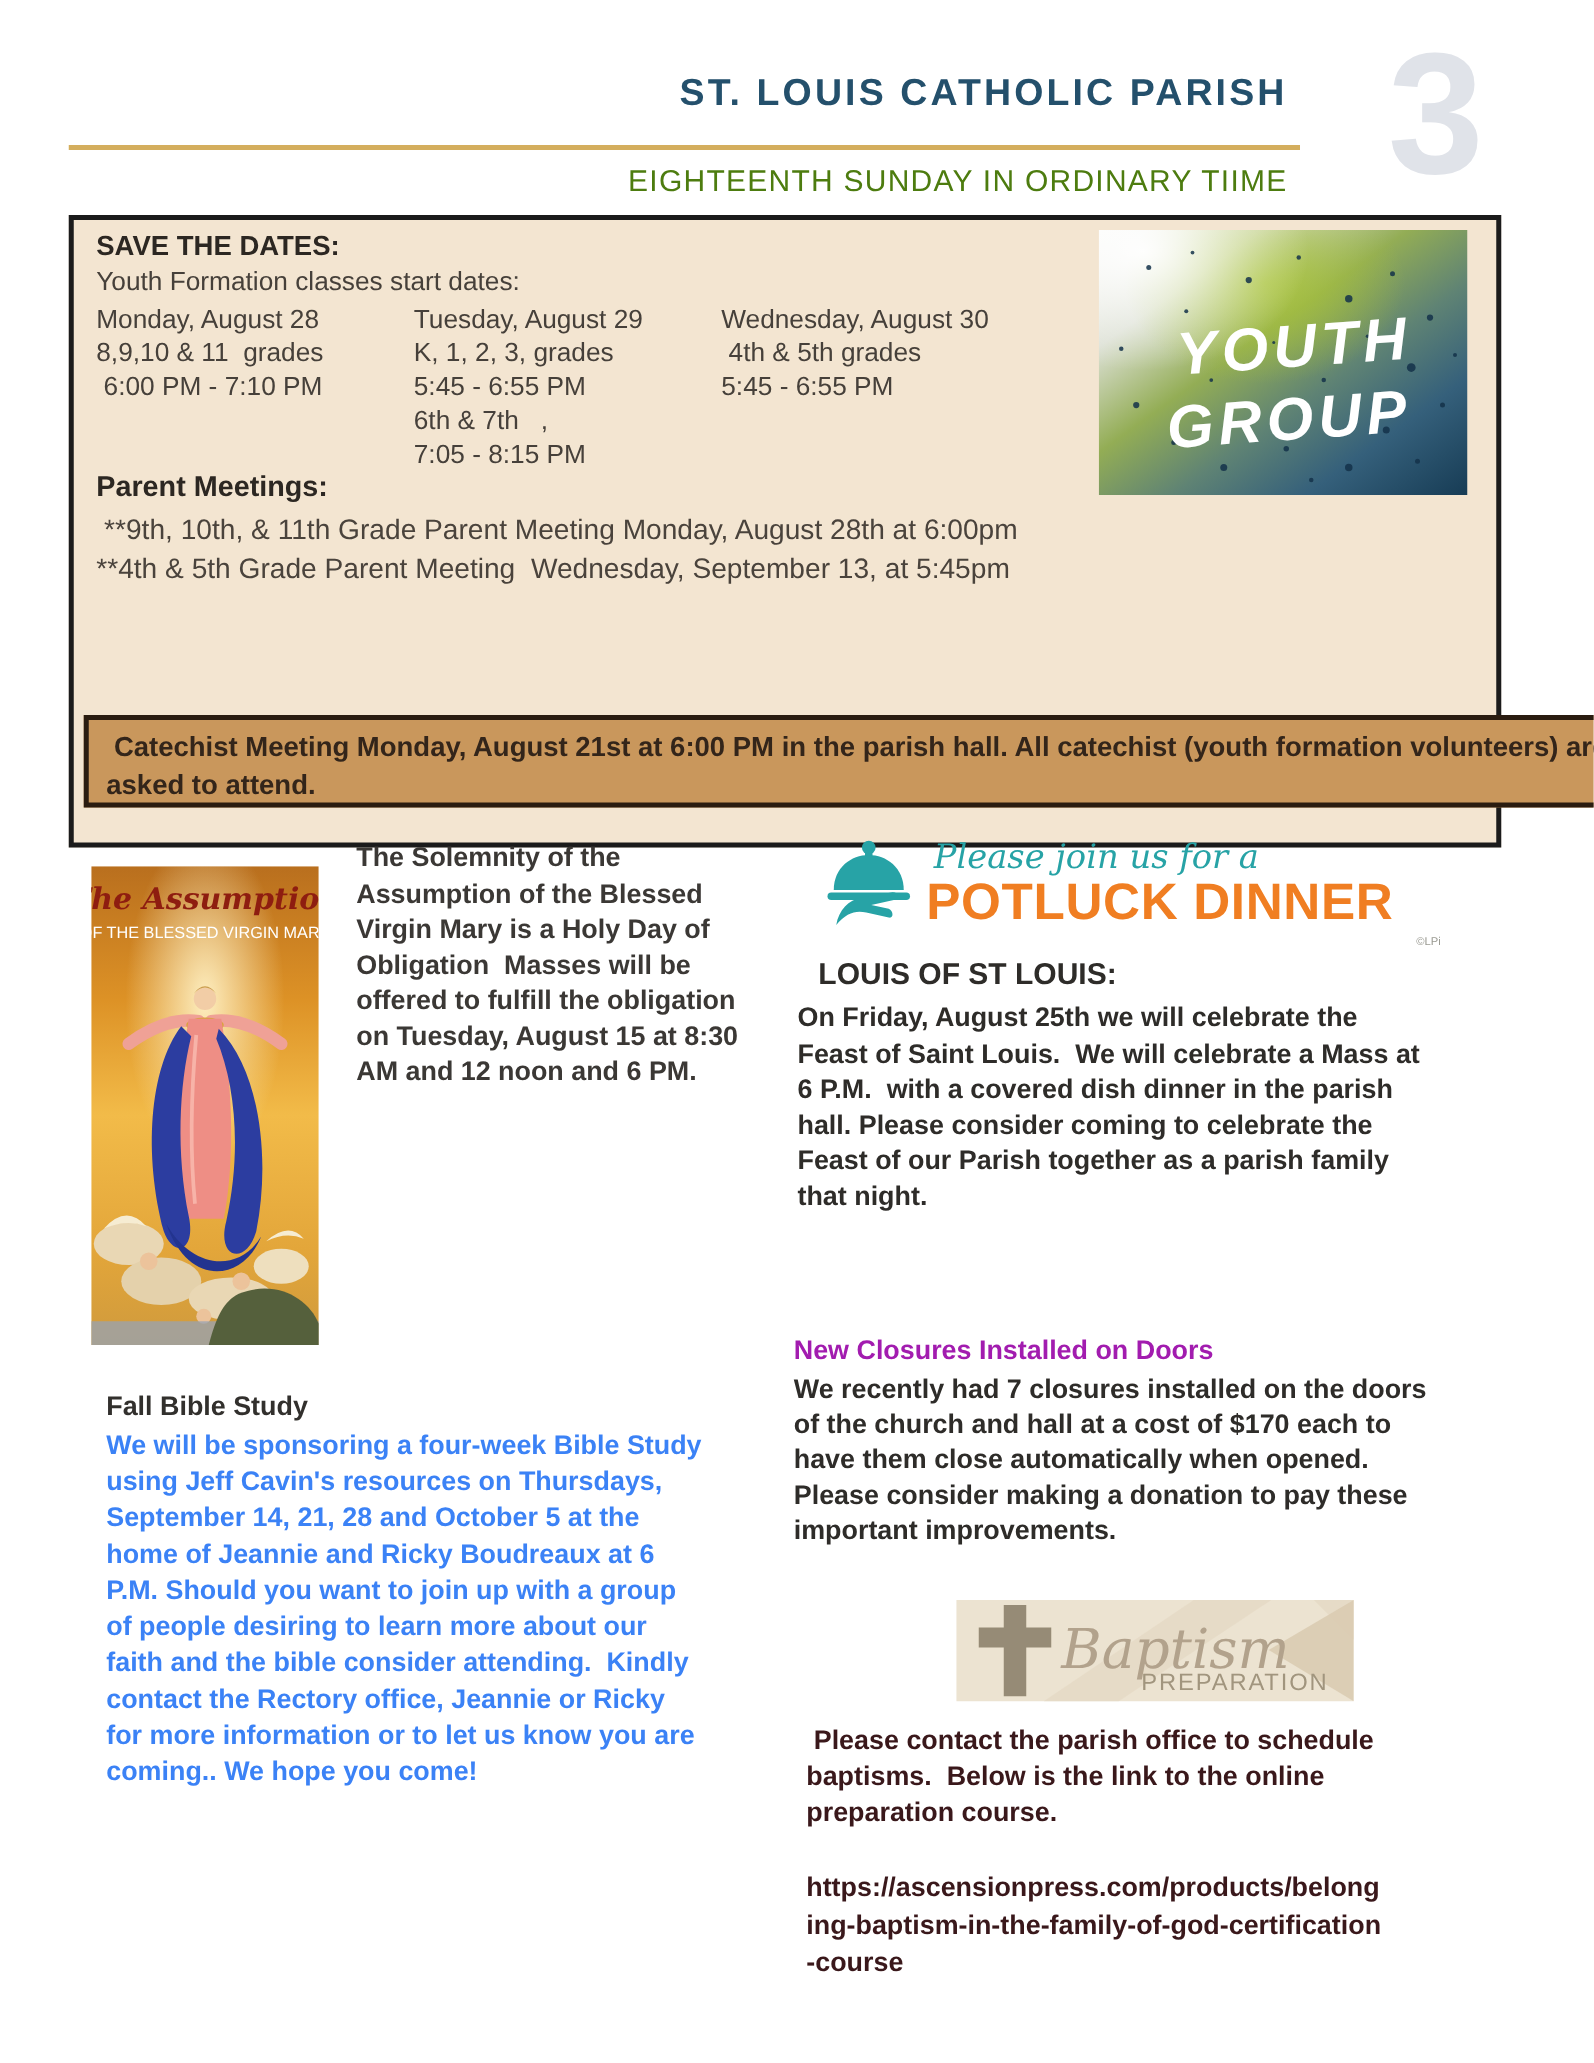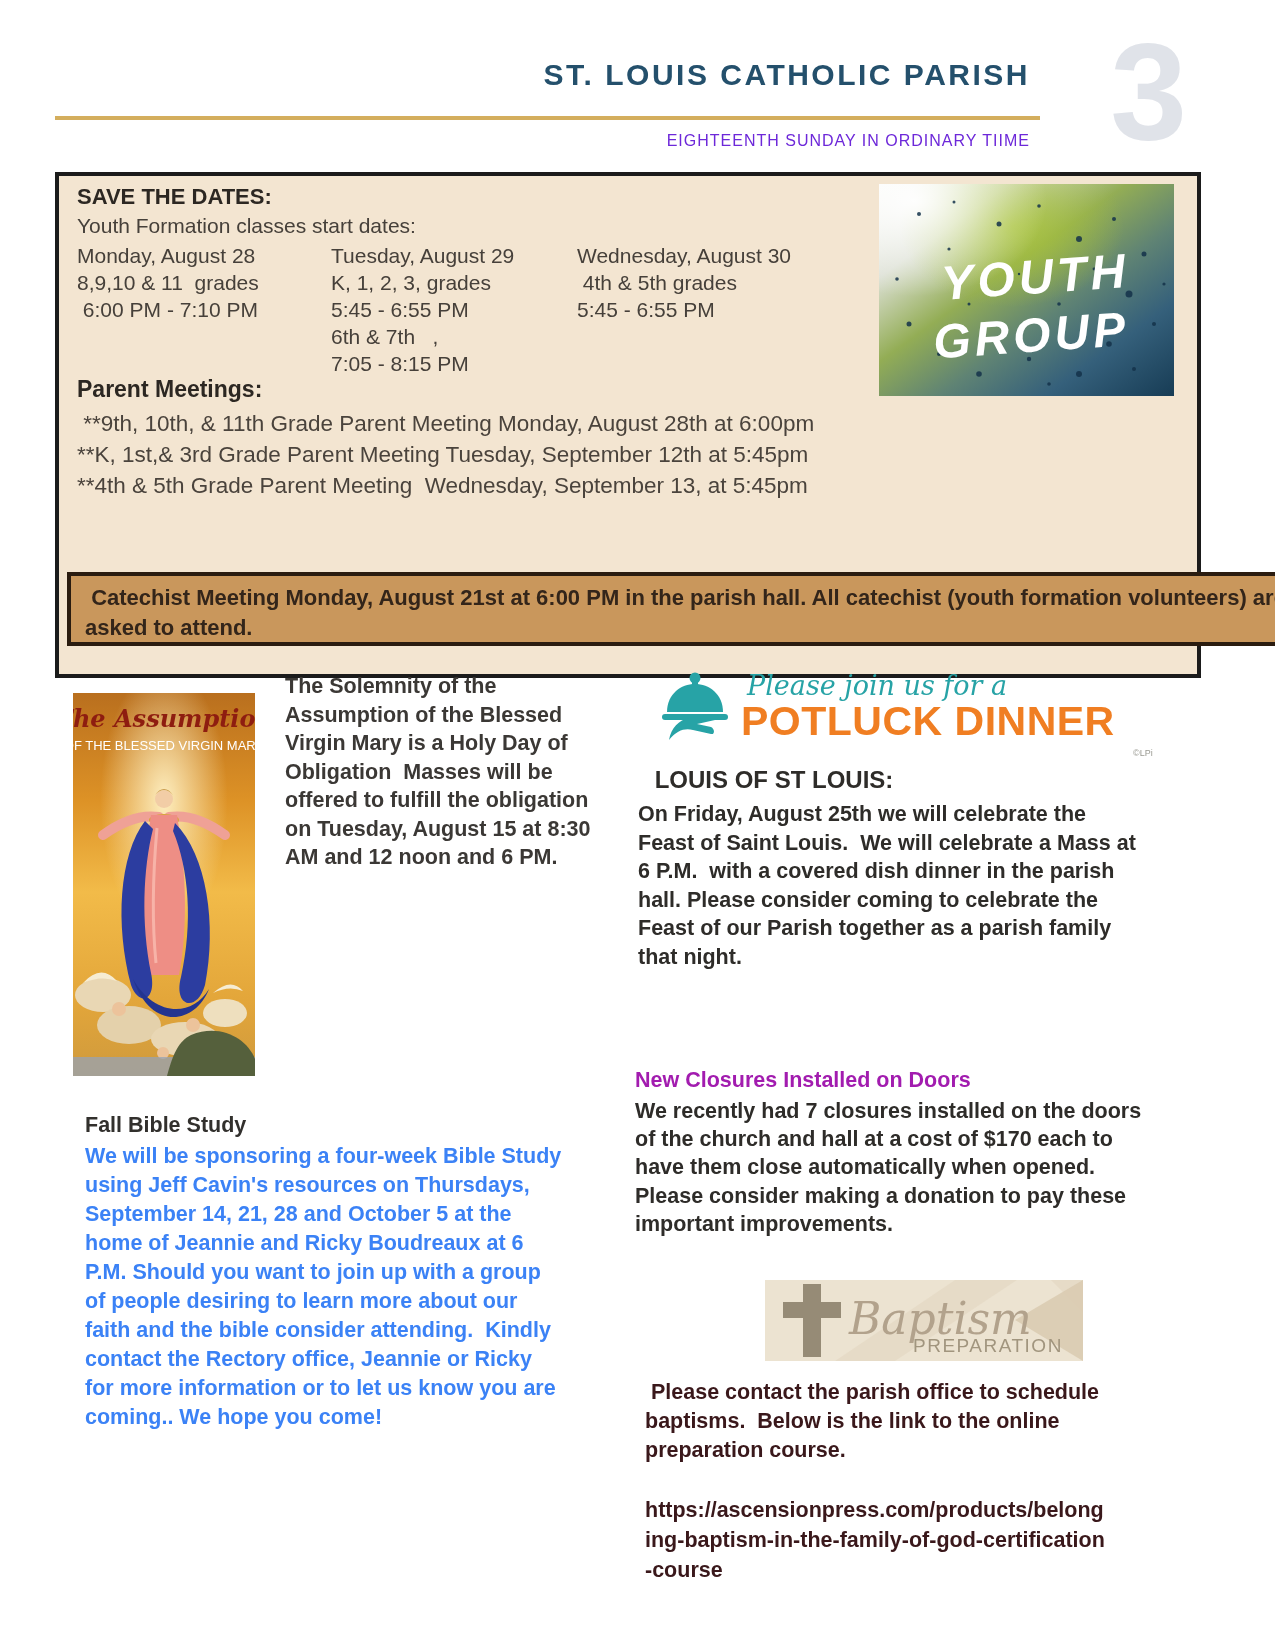--- a/index.html
+++ b/index.html
@@ -5,21 +5,21 @@
   html,body{margin:0;padding:0;background:#ffffff;}
   #page{position:relative;width:1275px;height:1650px;background:#ffffff;
         font-family:"Liberation Sans",sans-serif;overflow:hidden;}
   .abs{position:absolute;}
   .txt{white-space:pre-wrap;}
 
   
   .masthead-title{right:245px;top:58px;font-size:30px;font-weight:bold;
     letter-spacing:2.5px;color:#24506c;}
   .gold-rule{left:55px;top:116px;width:985px;height:4px;background:#d4ae5d;}
-  .masthead-sub{right:245px;top:132px;font-size:16px;letter-spacing:1px;color:#6d28d9;}
+  .masthead-sub{right:245px;top:132px;font-size:24px;letter-spacing:1px;color:#4d7c0f;}
   .page-num{right:88px;top:22px;font-size:138px;font-weight:bold;color:#e0e3e9;line-height:1;}
 
   
   .dates-box{left:55px;top:172px;width:1146px;height:506px;box-sizing:border-box;
     border:4px solid #1b1b1b;background:#f3e5d1;}
   .std-heading{left:18px;top:8px;font-size:22px;font-weight:bold;color:#2c2722;}
   .std-intro{left:18px;top:38px;font-size:21px;color:#46403a;}
   .std-col{top:66px;font-size:21px;line-height:27px;color:#46403a;}
   .std-col1{left:18px;} .std-col2{left:272px;} .std-col3{left:518px;}
   .youth-art{left:820px;top:8px;width:295px;height:212px;}
@@ -132,21 +132,20 @@
       </g>
       <g font-family="'Liberation Sans',sans-serif" font-weight="bold" font-style="italic" fill="#ffffff" text-anchor="middle" transform="rotate(-4 148 120)">
         <text x="158" y="110" font-size="48" letter-spacing="4">YOUTH</text>
         <text x="150" y="168" font-size="48" letter-spacing="4">GROUP</text>
       </g>
     </svg>
 
     <div class="abs pm-heading">Parent Meetings:</div>
     <div class="abs pm-list">
       <div class="txt"> **9th, 10th, &amp; 11th Grade Parent Meeting Monday, August 28th at 6:00pm</div>
-      <div class="txt">**K, 1st,&amp; 3rd Grade Parent Meeting Tuesday, September 12th at 5:45pm</div>
       <div class="txt">**4th &amp; 5th Grade Parent Meeting  Wednesday, September 13, at 5:45pm</div>
     </div>
 
     <div class="abs catechist-box txt"> Catechist Meeting Monday, August 21st at 6:00 PM in the parish hall. All catechist (youth formation volunteers) are asked to attend.</div>
   </div>
 
   <svg class="abs assumption-art" viewBox="0 0 182 383">
     <defs>
       <linearGradient id="asbg" x1="0" y1="0" x2="0" y2="1">
         <stop offset="0" stop-color="#b96f1e"></stop>

